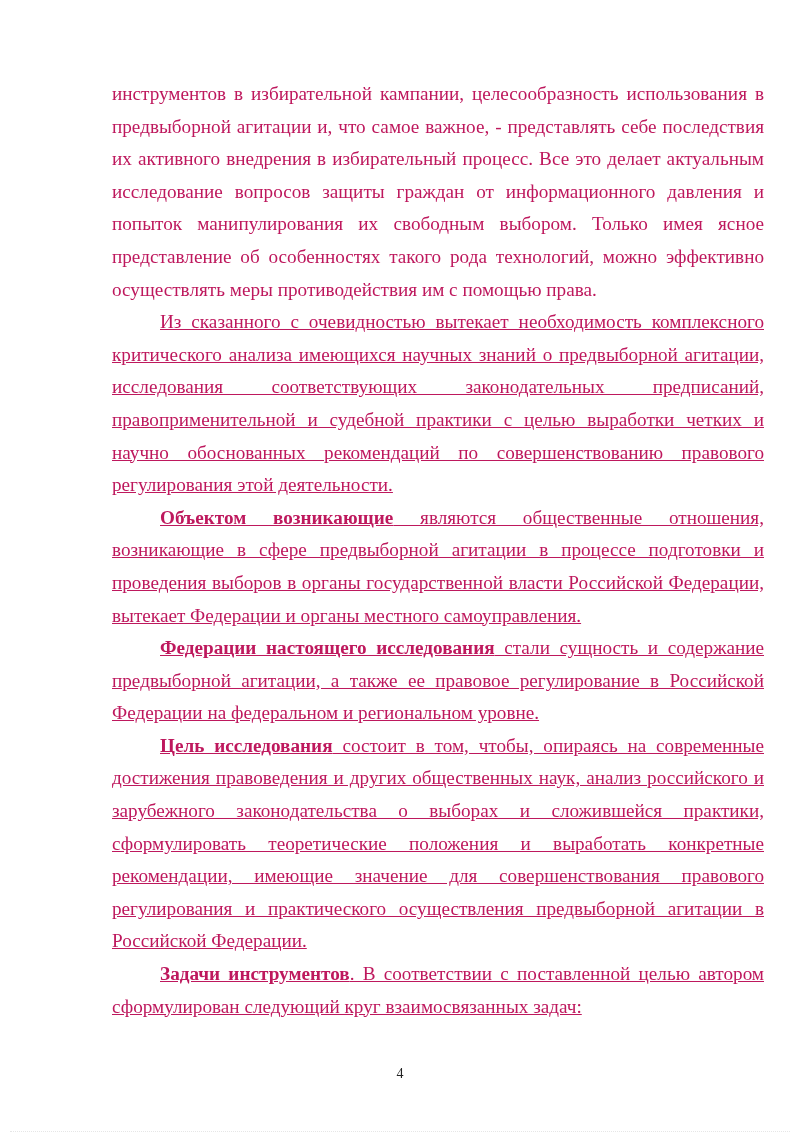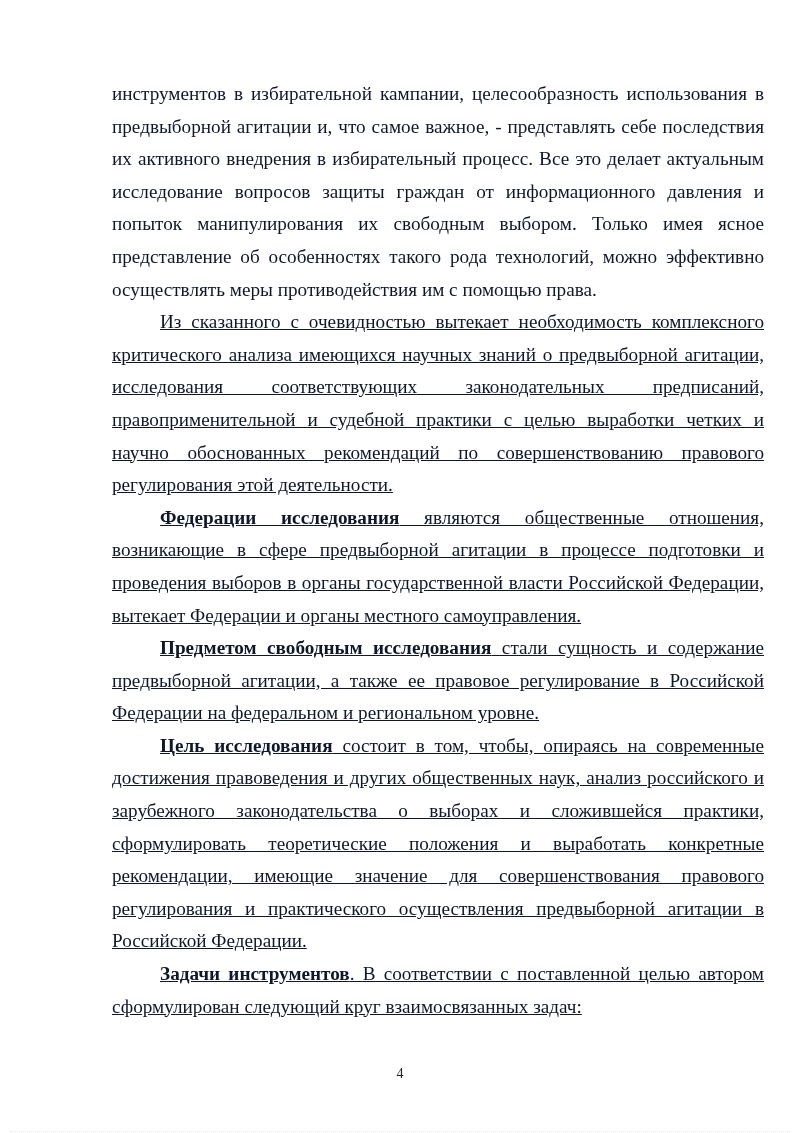--- a/index.html
+++ b/index.html
@@ -5,21 +5,21 @@
   html, body { margin: 0; padding: 0; background: #ffffff; }
   body { width: 800px; height: 1133px; position: relative; overflow: hidden; }
   .page {
     position: absolute;
     left: 112px;
     top: 78px;
     width: 652px;
     font-family: "Liberation Serif", "DejaVu Serif", serif;
     font-size: 19.2px;
     line-height: 32.6px;
-    color: #0f172a;
+    color: #be185d;
   }
   .para {
     margin: 0;
     text-align: justify;
     text-indent: 0;
   }
   .para.indent { text-indent: 48px; text-decoration: underline; }
   .para b { font-weight: bold; }
   .page-number {
     position: absolute;
@@ -42,24 +42,24 @@
 <body>
 
 <div class="page">
   <p class="para">
     <b></b><span>инструментов в избирательной кампании, целесообразность использования в предвыборной агитации и, что самое важное, - представлять себе последствия их активного внедрения в избирательный процесс. Все это делает актуальным исследование вопросов защиты граждан от информационного давления и попыток манипулирования их свободным выбором.  Только имея ясное представление об особенностях такого рода технологий, можно эффективно осуществлять меры противодействия им с помощью права.</span>
   </p>
   <p class="para indent">
     <b></b><span>Из сказанного с очевидностью вытекает необходимость комплексного критического анализа имеющихся научных знаний о предвыборной агитации, исследования соответствующих законодательных предписаний, правоприменительной и судебной практики с целью выработки четких и научно обоснованных рекомендаций по совершенствованию правового регулирования этой деятельности.</span>
   </p>
   <p class="para indent">
-    <b>Федерации исследования</b><span> являются общественные отношения, возникающие в сфере предвыборной агитации в процессе подготовки и проведения  выборов в органы государственной власти Российской Федерации, вытекает Федерации и органы местного самоуправления.</span>
+    <b>Объектом возникающие</b><span> являются общественные отношения, возникающие в сфере предвыборной агитации в процессе подготовки и проведения  выборов в органы государственной власти Российской Федерации, вытекает Федерации и органы местного самоуправления.</span>
   </p>
   <p class="para indent">
-    <b>Предметом свободным исследования</b><span> стали сущность и содержание предвыборной агитации, а также ее правовое регулирование в Российской Федерации на федеральном и региональном уровне.</span>
+    <b>Федерации настоящего исследования</b><span> стали сущность и содержание предвыборной агитации, а также ее правовое регулирование в Российской Федерации на федеральном и региональном уровне.</span>
   </p>
   <p class="para indent">
     <b>Цель исследования</b><span> состоит в том, чтобы, опираясь на современные достижения правоведения и других общественных наук, анализ российского и зарубежного законодательства о выборах и сложившейся практики, сформулировать теоретические положения и выработать конкретные рекомендации, имеющие значение для совершенствования  правового регулирования и практического осуществления предвыборной агитации в Российской Федерации.</span>
   </p>
   <p class="para indent">
     <b>Задачи инструментов</b><span>.  В соответствии с поставленной целью автором сформулирован  следующий круг взаимосвязанных задач:</span>
   </p>
 </div>
 
 <div class="page-number">4</div>

